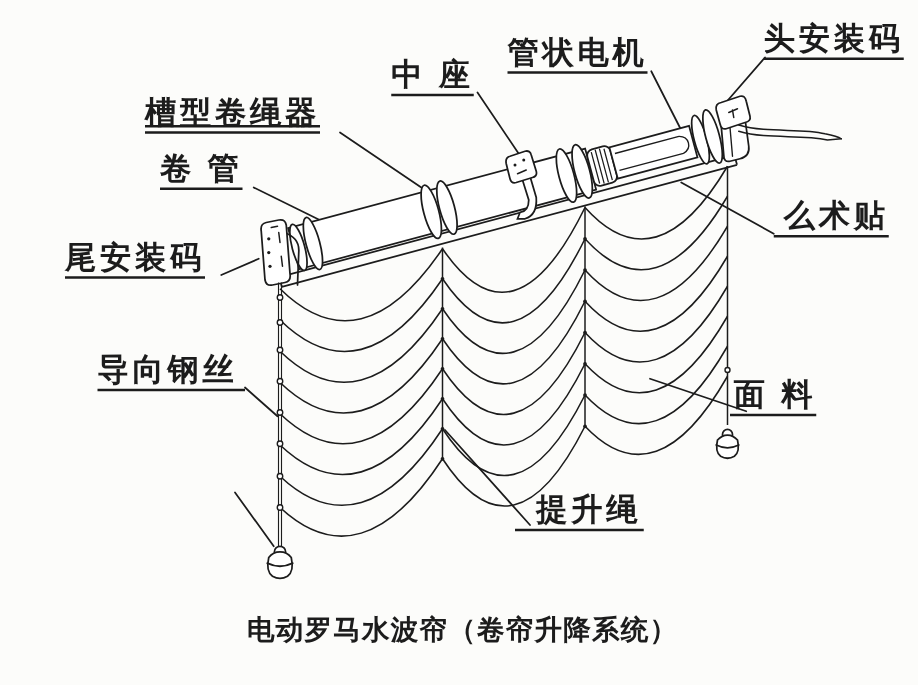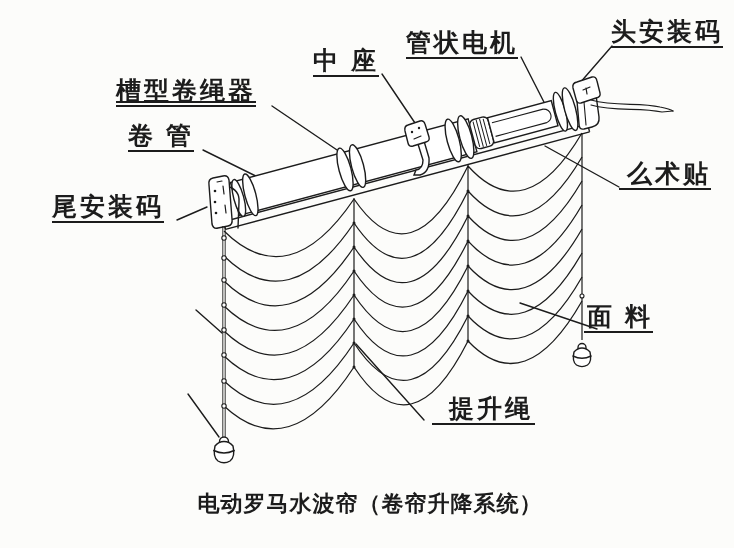--- a/index.html
+++ b/index.html
@@ -174,17 +174,18 @@
     </g>
   </svg>
 
   <div class="lbl" style="left:116px; top:77px;text-decoration:underline;">槽型卷绳器</div>
   <div class="lbl" style="left:128px; top:122px;">卷 管</div>
   <div class="lbl" style="left:406px; top:29px;">管状电机</div>
   <div class="lbl" style="left:313px; top:47px;">中 座</div>
   <div class="lbl" style="left:611px; top:18px;">头安装码</div>
   <div class="lbl" style="left:52px;  top:193px;">尾安装码</div>
   <div class="lbl" style="left:619px; top:160px; padding-left:8px;text-align:center;">么术贴</div>
+  <div class="lbl" style="left:78px;  top:283px; padding-right:6px;">导向钢丝</div>
   <div class="lbl" style="left:584px; top:303px; padding-left:3px;">面 料</div>
-  <div class="lbl" style="left:432px; top:395px; padding-left:17px; padding-right:2px;">提升绳</div>
+  <div class="lbl" style="left:412px; top:395px; padding-left:17px; padding-right:2px;">提升绳</div>
 
   <div class="caption">电动罗马水波帘（卷帘升降系统）</div>
 </div>
 
 </body></html>

